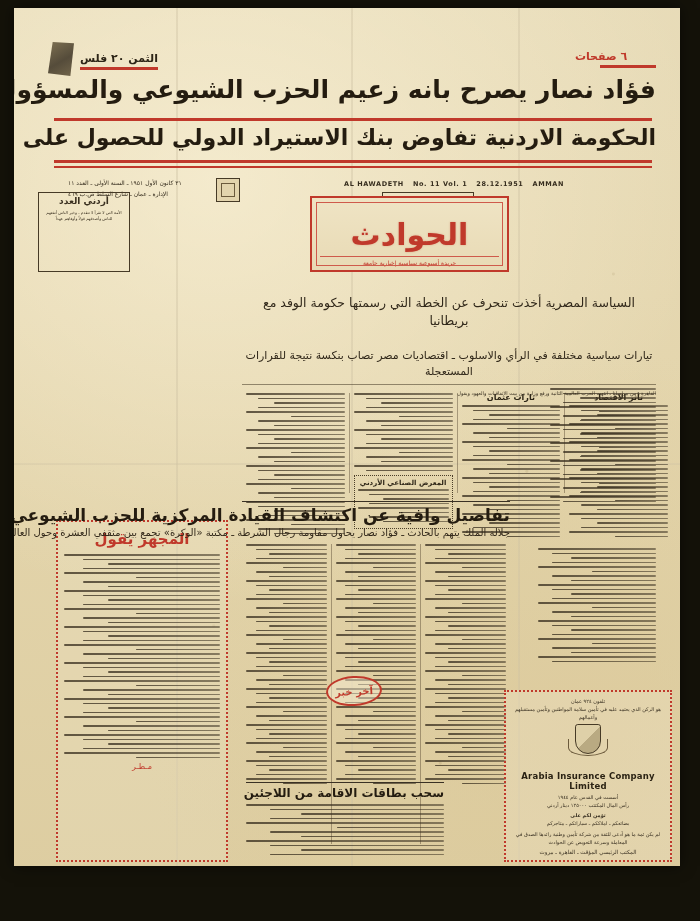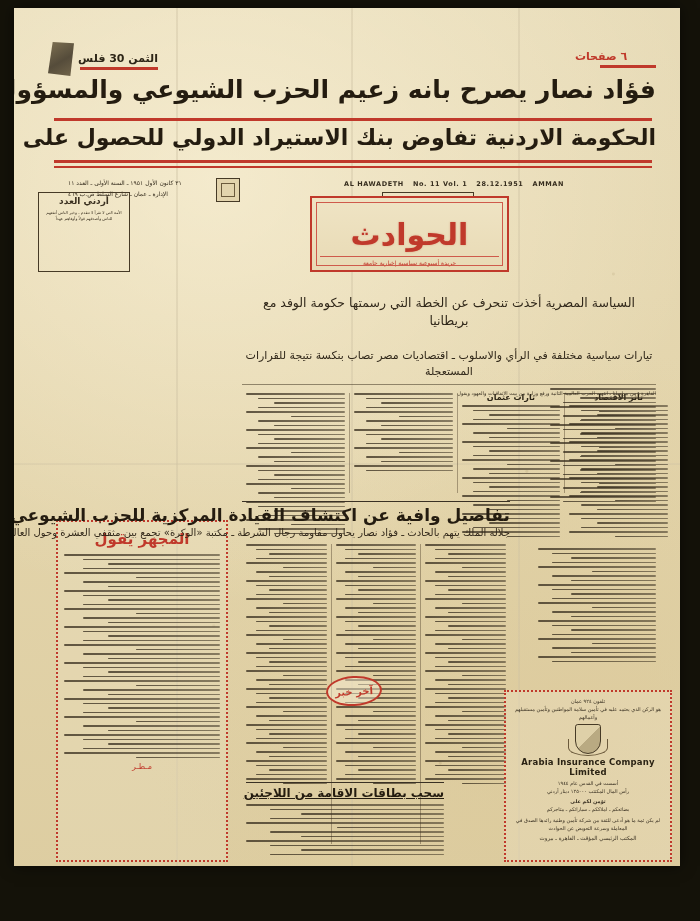--- a/index.html
+++ b/index.html
@@ -195,21 +195,21 @@
     position:absolute;left:312px;top:668px;width:52px;height:26px;
     border:2px solid #c0392b;border-radius:50%;
     color:#c0392b;font-size:10px;font-weight:700;
     display:flex;align-items:center;justify-content:center;
     transform:rotate(-3deg);background:rgba(245,236,210,.5);
   }
 
   
   #bottom-hl{
     position:absolute;left:232px;top:778px;width:198px;
-    font-size:12px;font-weight:700;text-align:center;color:#241c10;white-space:nowrap;text-decoration:underline;
+    font-size:12px;font-weight:700;text-align:center;color:#241c10;white-space:nowrap;
   }
 
   
   #advert{
     position:absolute;left:490px;top:682px;width:168px;height:172px;
     border:2px dotted #c0392b;box-sizing:border-box;
     padding:5px 6px;text-align:center;background:rgba(241,232,206,.3);
   }
   #advert .ad-small{font-size:5px;line-height:1.6;color:#3a3122;}
   #ad-crest{
@@ -217,21 +217,21 @@
   }
   #ad-crest .shield{
     position:absolute;inset:0;border:1px solid #463a26;
     background:linear-gradient(135deg,#ded0a8 50%,#b9aa82 50%);
     border-radius:3px 3px 14px 14px;
   }
   #ad-crest .wreath{
     position:absolute;left:-7px;right:-7px;bottom:-2px;height:16px;
     border:1px solid #6b5a3c;border-top:none;border-radius:0 0 50% 50%;
   }
-  #ad-name{font-size:8.5px;font-weight:700;letter-spacing:.2px;margin:3px 0 2px;color:#2b2314;direction:ltr;}
+  #ad-name{font-size:8.5px;font-weight:700;letter-spacing:.2px;margin:17px 0 2px;color:#2b2314;direction:ltr;}
   #ad-office{font-size:5.5px;margin-top:3px;color:#3a3122;}
 
   
   .hairline{height:1px;background:rgba(70,58,38,.55);margin:4px 0;}
   .boxnote{
     border:1px dotted #4b3e29;padding:3px;margin:4px 0;
   }
   .boxnote h5{font-size:7px;margin:0 0 2px;text-align:center;font-weight:700;}
 </style>
 </head>
@@ -242,21 +242,21 @@
 <div id="sheet">
 
   <div class="fold v" style="left:162px"></div>
   <div class="fold v" style="left:337px"></div>
   <div class="fold v" style="left:504px"></div>
   <div class="fold h" style="top:455px"></div>
 
   <div id="corner-stain"></div>
 
   <div style="position:absolute;left:24px;top:44px;width:120px;direction:rtl;">
-    <div class="ar" style="font-size:11px;font-weight:700;color:#2d2517;text-align:right;">الثمن 30 فلس</div>
+    <div class="ar" style="font-size:11px;font-weight:700;color:#2d2517;text-align:right;">الثمن ٢٠ فلس</div>
     <div class="rule-red" style="margin-top:2px;width:78px;margin-right:0;margin-left:auto;"></div>
   </div>
 
   <div style="position:absolute;right:24px;top:42px;width:110px;direction:rtl;">
     <div class="ar" style="font-size:11px;font-weight:700;color:#c0392b;text-align:center;">٦ صفحات</div>
     <div class="rule-red" style="margin-top:2px;width:56px;margin-right:0;margin-left:auto;"></div>
   </div>
 
   <div style="position:absolute;left:24px;right:24px;top:66px;text-align:center;">
     <div class="ar headline-main">فؤاد نصار يصرح بانه زعيم الحزب الشيوعي والمسؤول المباشر عنه</div>
@@ -444,20 +444,33 @@
             <i class="m"></i>
             <i class="s"></i>
             <i class="m"></i>
             <i class=""></i>
             <i class="xs"></i>
             <i class="m"></i>
             <i class="s"></i>
             <i class=""></i>
             <i class="m"></i>
           </div>
+        <div class="boxnote">
+          <h5 class="ar">المعرض الصناعي الأردني</h5>
+          <div class="lines">
+              <i class=""></i>
+              <i class="m"></i>
+              <i class="s"></i>
+              <i class="m"></i>
+              <i class=""></i>
+              <i class="xs"></i>
+              <i class="m"></i>
+              <i class="s"></i>
+            </div>
+        </div>
       </div>
       <div class="txtcol">
         <div class="lines">
             <i class=""></i>
             <i class="m"></i>
             <i class="s"></i>
             <i class="m"></i>
             <i class=""></i>
             <i class="xs"></i>
             <i class="m"></i>

